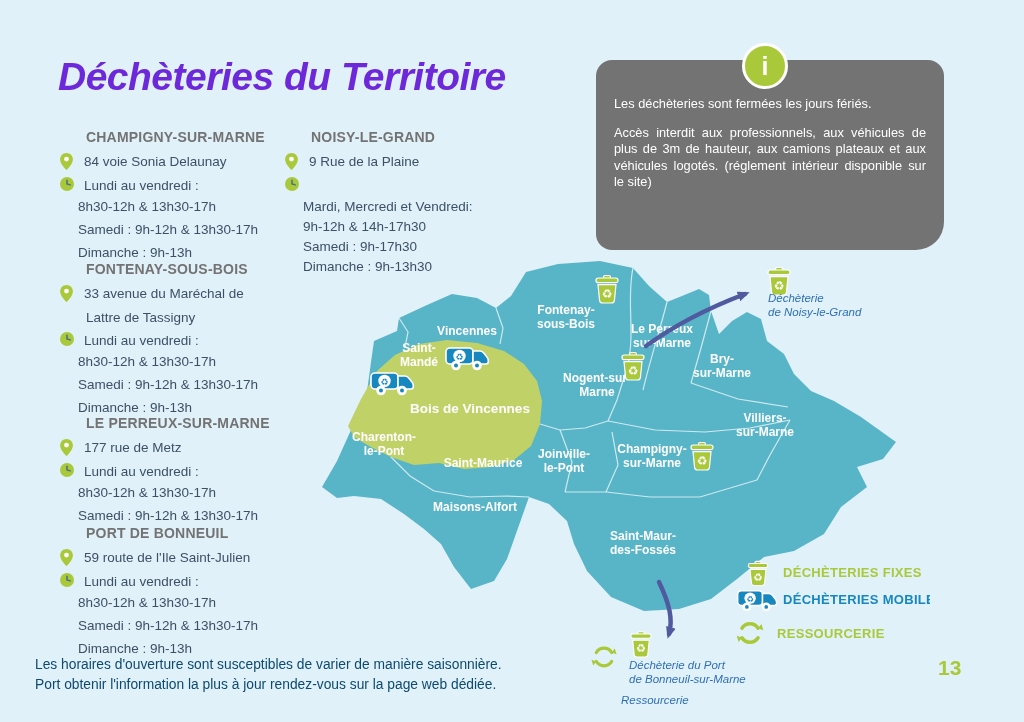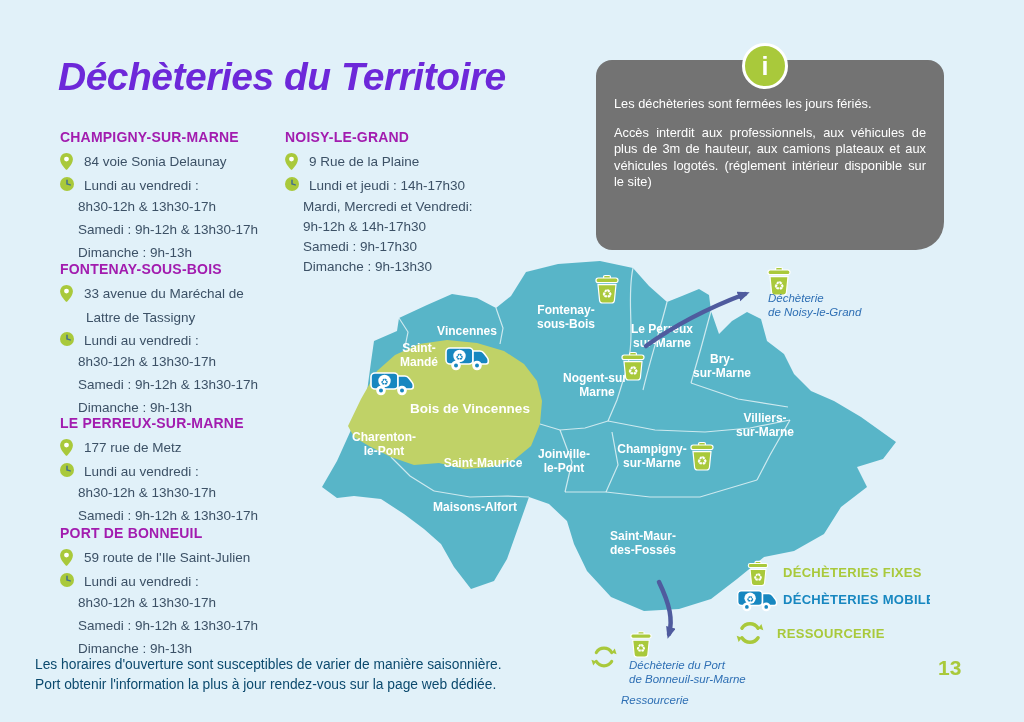--- a/index.html
+++ b/index.html
@@ -24,21 +24,21 @@
   .infobox p{margin:0 0 12px 0;}
   .infobox .b{font-weight:bold;}
   .infocircle{
     position:absolute;left:742px;top:43px;width:46px;height:46px;
     background:#a9c93b;border:3px solid #ffffff;border-radius:50%;
     box-sizing:border-box;color:#ffffff;font-size:25px;font-weight:bold;
     text-align:center;line-height:40px;
   }
   
   .listing{position:absolute;width:230px;color:#3c5166;font-size:13.5px;}
-  .l-head{font-weight:bold;color:#a21caf;font-size:14px;letter-spacing:0.2px;margin-bottom:7px;}
+  .l-head{font-weight:bold;color:#737373;font-size:14px;letter-spacing:0.2px;margin-bottom:7px;margin-left:26px;}
   .l-row{display:flex;align-items:flex-start;line-height:19px;margin-bottom:1px;}
   .l-ic{width:24px;flex:0 0 24px;padding-top:1px;}
   .l-cont{padding-left:18px;line-height:19px;margin-bottom:1px;}
   .l-cont2{padding-left:26px;line-height:19px;margin-bottom:1px;}
   .gap{margin-top:4px;}
   
   .footnote{
     position:absolute;left:35px;top:655px;width:548px;
     color:#0c4a6e;font-size:13.8px;line-height:20px;text-align:justify;
   }
@@ -153,21 +153,20 @@
             <path d="M12 0C5.4 0 0 5.4 0 12c0 9 12 20 12 20s12-11 12-20C24 5.4 18.6 0 12 0z" fill="#a9c93b"></path>
             <circle cx="12" cy="11.5" r="4.6" fill="#ffffff"></circle>
           </svg></span>
         <span>9 Rue de la Plaine</span>
       </div>
     <div class="l-row">
         <span class="l-ic"><svg width="14" height="14" viewBox="0 0 24 24">
             <circle cx="12" cy="12" r="12" fill="#a9c93b"></circle>
             <path d="M12 5.5V12l5.5 1.5" stroke="#46708c" stroke-width="2.6" fill="none" stroke-linecap="round"></path>
           </svg></span>
-        <span>Lundi et jeudi : 14h-17h30</span>
       </div>
     <div class="l-cont">Mardi, Mercredi et Vendredi:</div>
     <div class="l-cont">9h-12h &amp; 14h-17h30</div>
     <div class="l-cont">Samedi : 9h-17h30</div>
     <div class="l-cont">Dimanche : 9h-13h30</div>
   </div>
 
   <svg class="mapsvg" width="620" height="464" viewBox="310 248 620 464">
     <defs>
       <g id="sym-bin">

